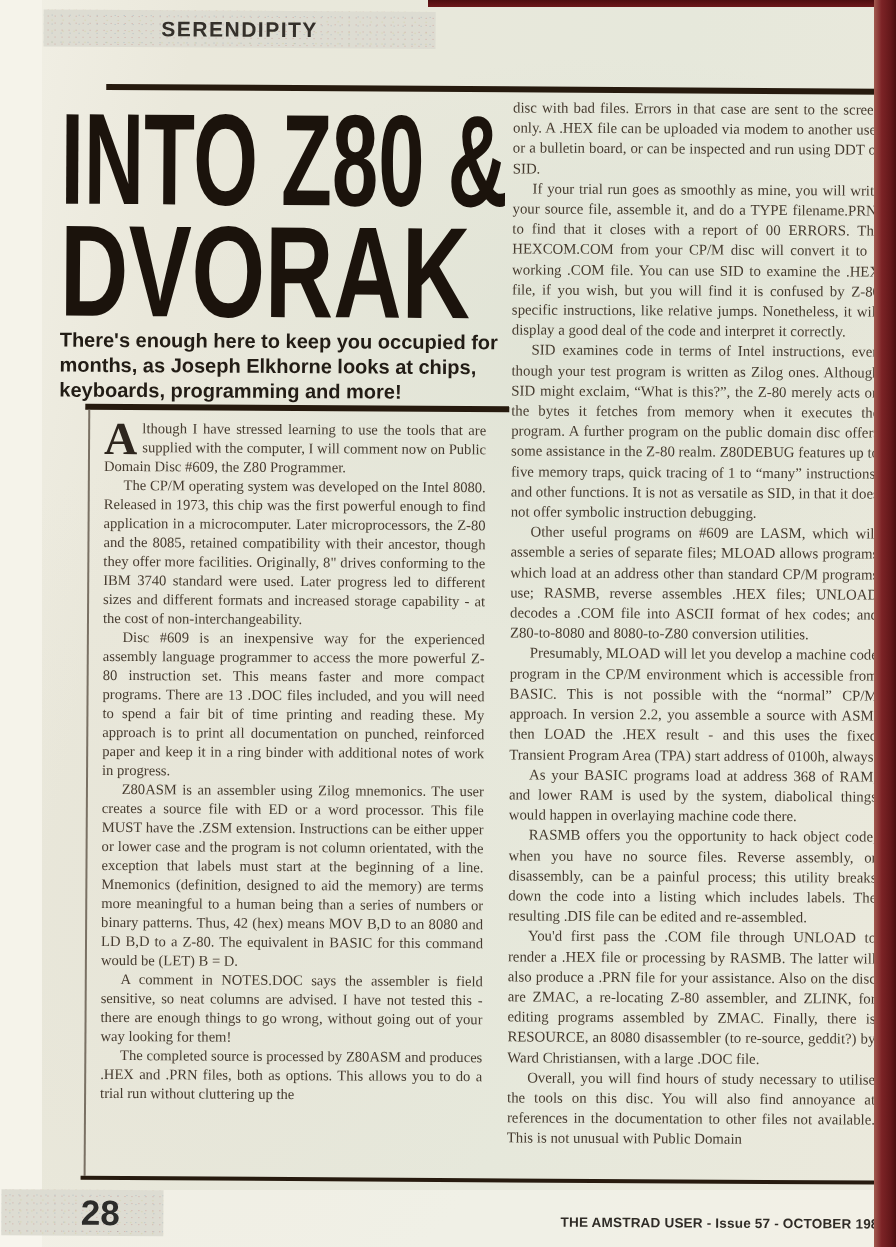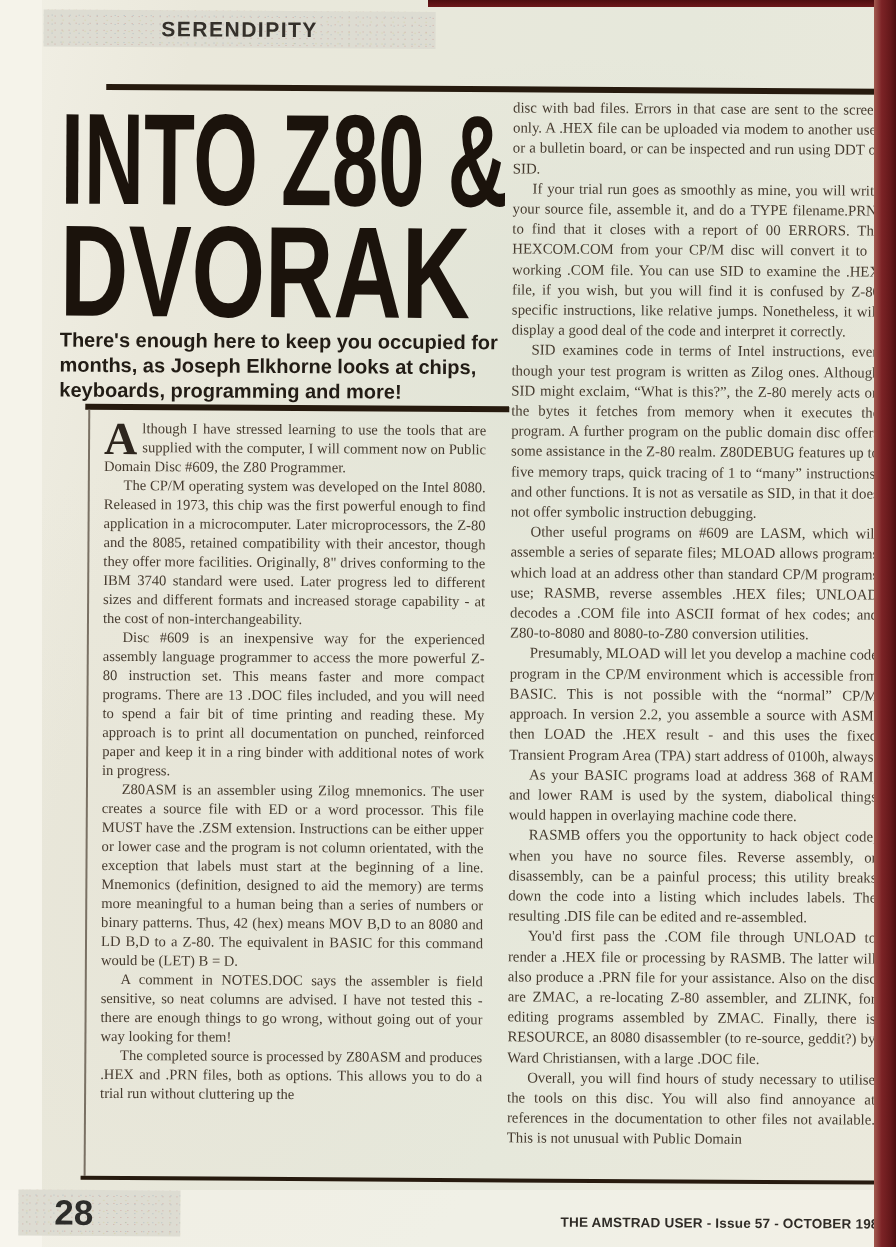--- a/index.html
+++ b/index.html
@@ -62,22 +62,22 @@
   .col p{margin:0;text-indent:1.35em;}
   .col p.first{text-indent:0;}
   .left-col{left:103px;top:421px;width:382px;height:760px;font-size:14.6px;line-height:19px;}
   .right-col{left:510px;top:97px;width:368px;height:1084px;font-size:14.8px;line-height:20.2px;}
   .dropcap{
     float:left;font-family:"Liberation Serif", serif;font-weight:bold;
     font-size:46px;line-height:36px;padding:2px 5px 0 0;color:#2e261e;
   }
 
   .page-num-box{
-    position:absolute;left:22px;top:1192px;width:162px;height:46px;
-    display:flex;align-items:center;
+    position:absolute;left:5px;top:1192px;width:162px;height:46px;
+    display:flex;align-items:center;justify-content:center;
   }
   .page-num{
     font-family:"Liberation Sans", sans-serif;font-weight:bold;
     font-size:35px;color:#2c2c2a;padding-left:36px;
   }
   .footer{
     position:absolute;left:508px;top:1214px;width:382px;height:22px;
     overflow:hidden;white-space:nowrap;text-align:right;z-index:1;
     font-family:"Liberation Sans", sans-serif;font-weight:bold;
     font-size:13.5px;color:#2f2b26;letter-spacing:.2px;

